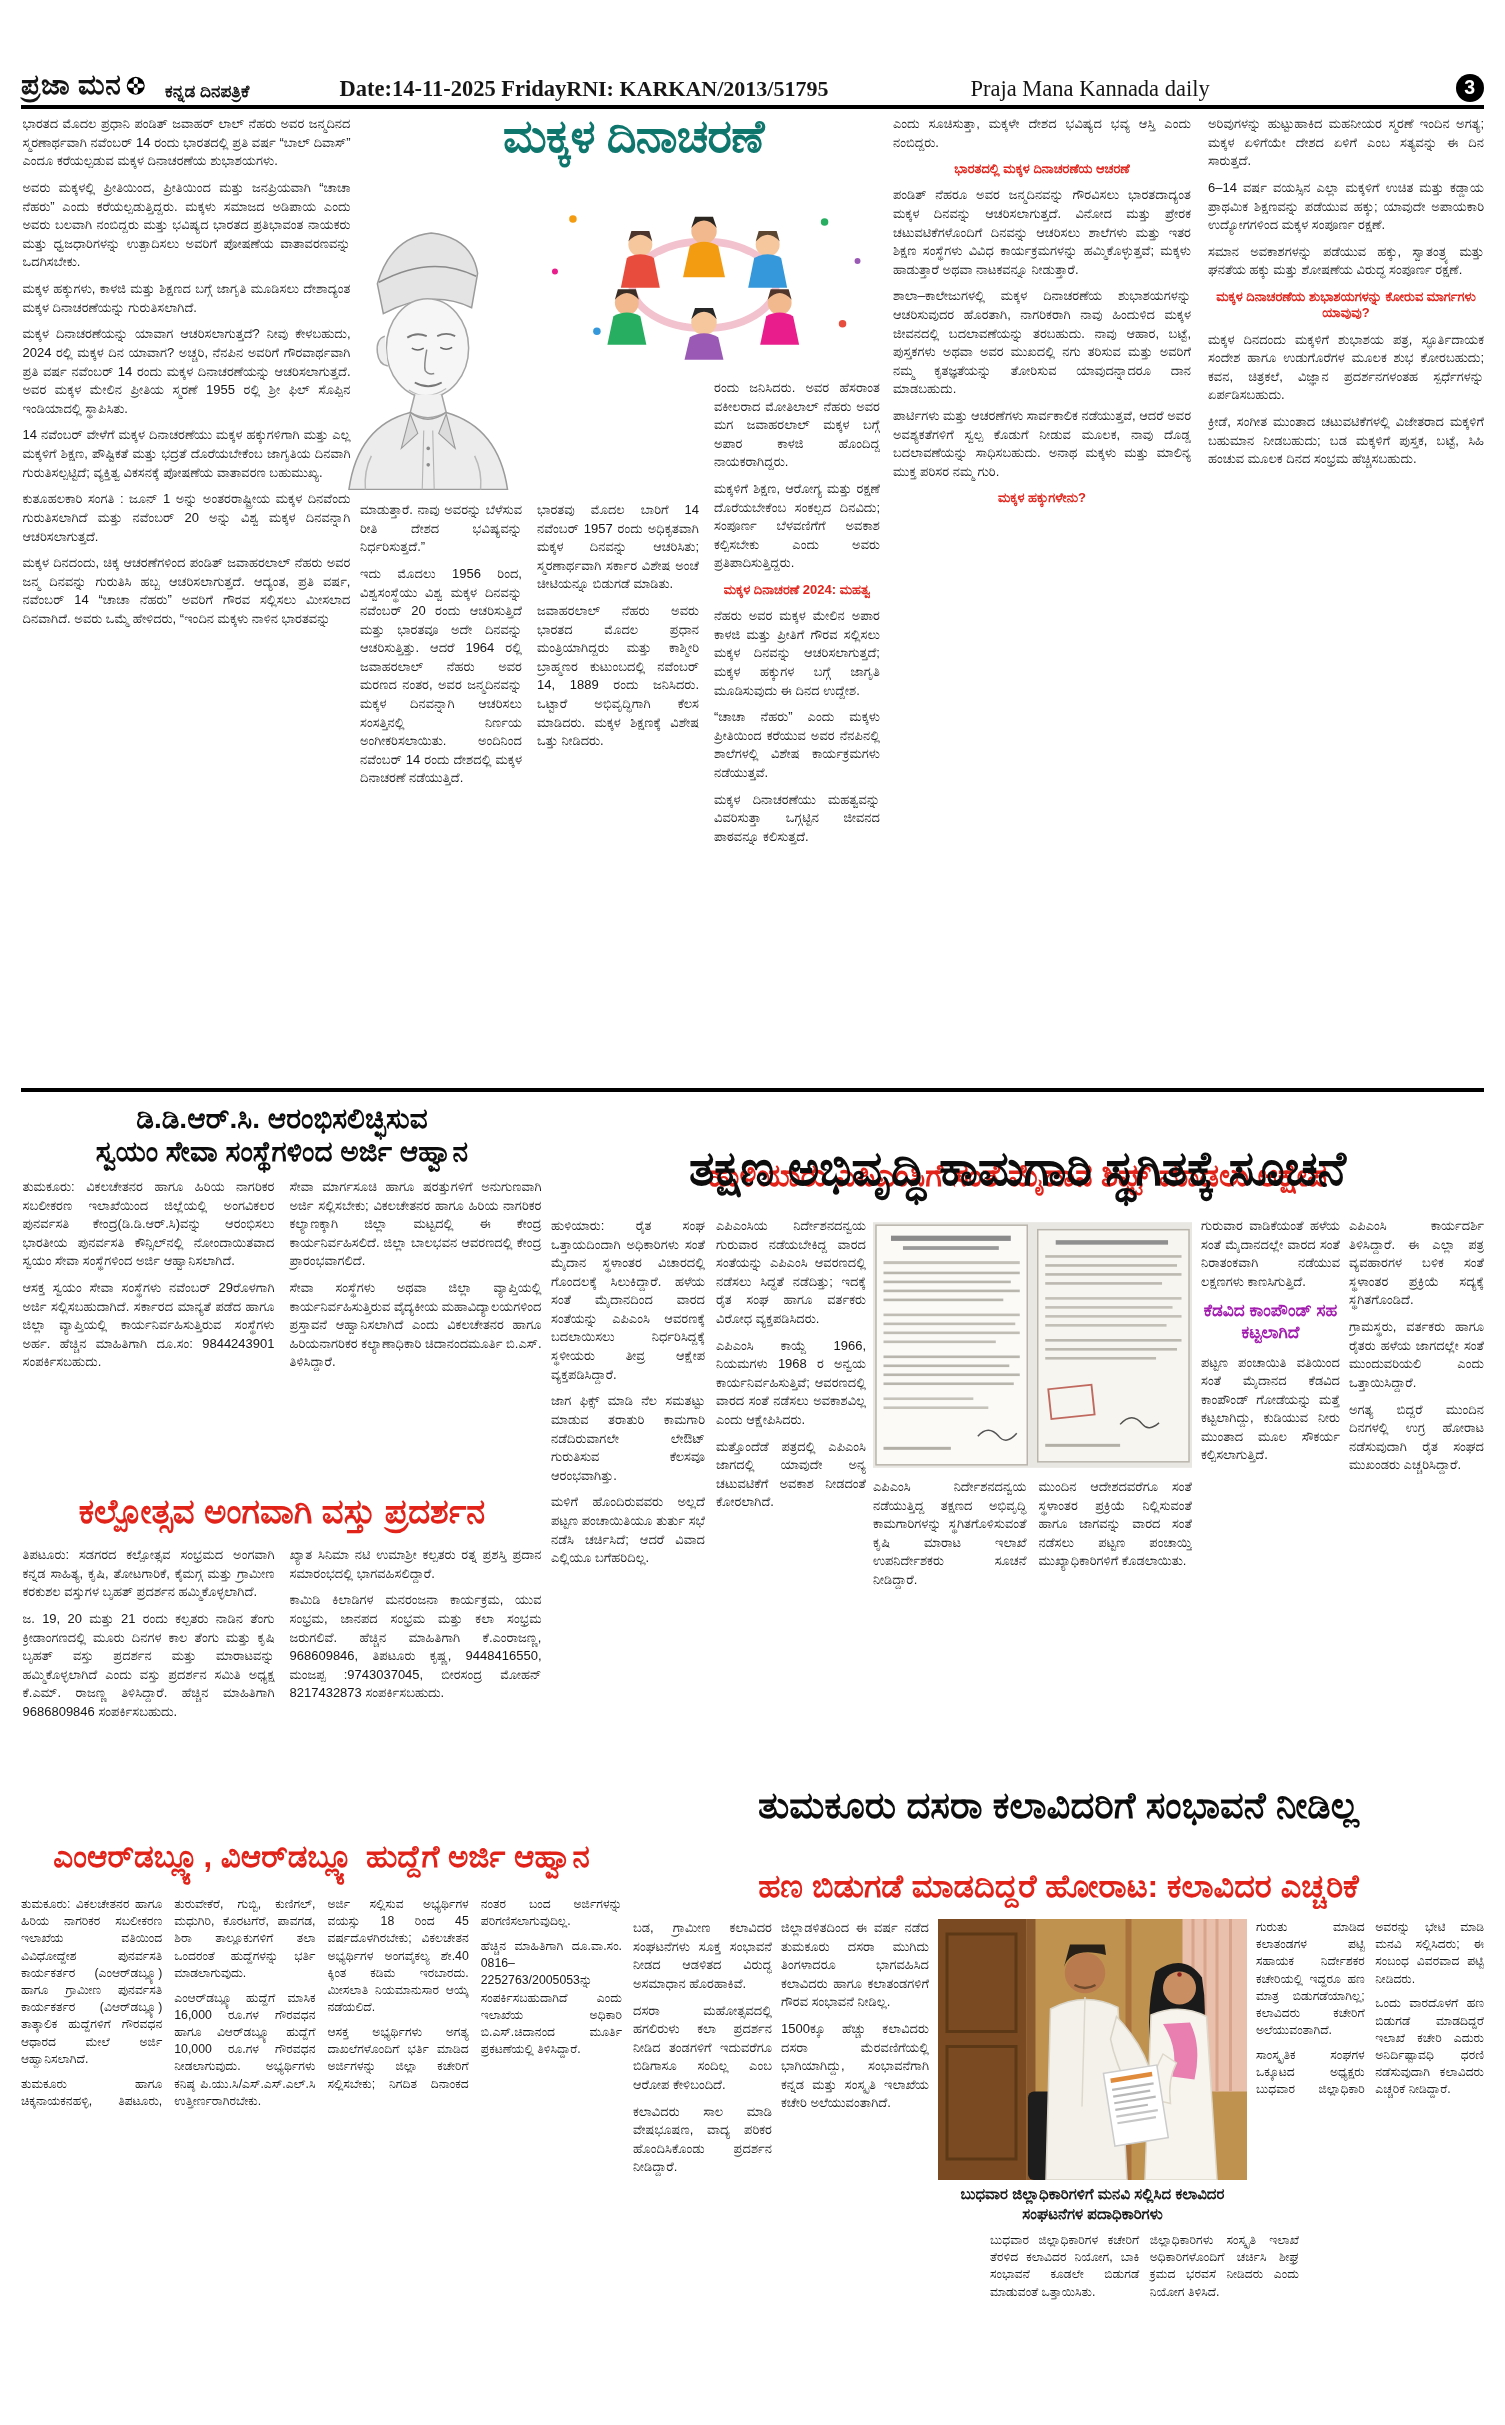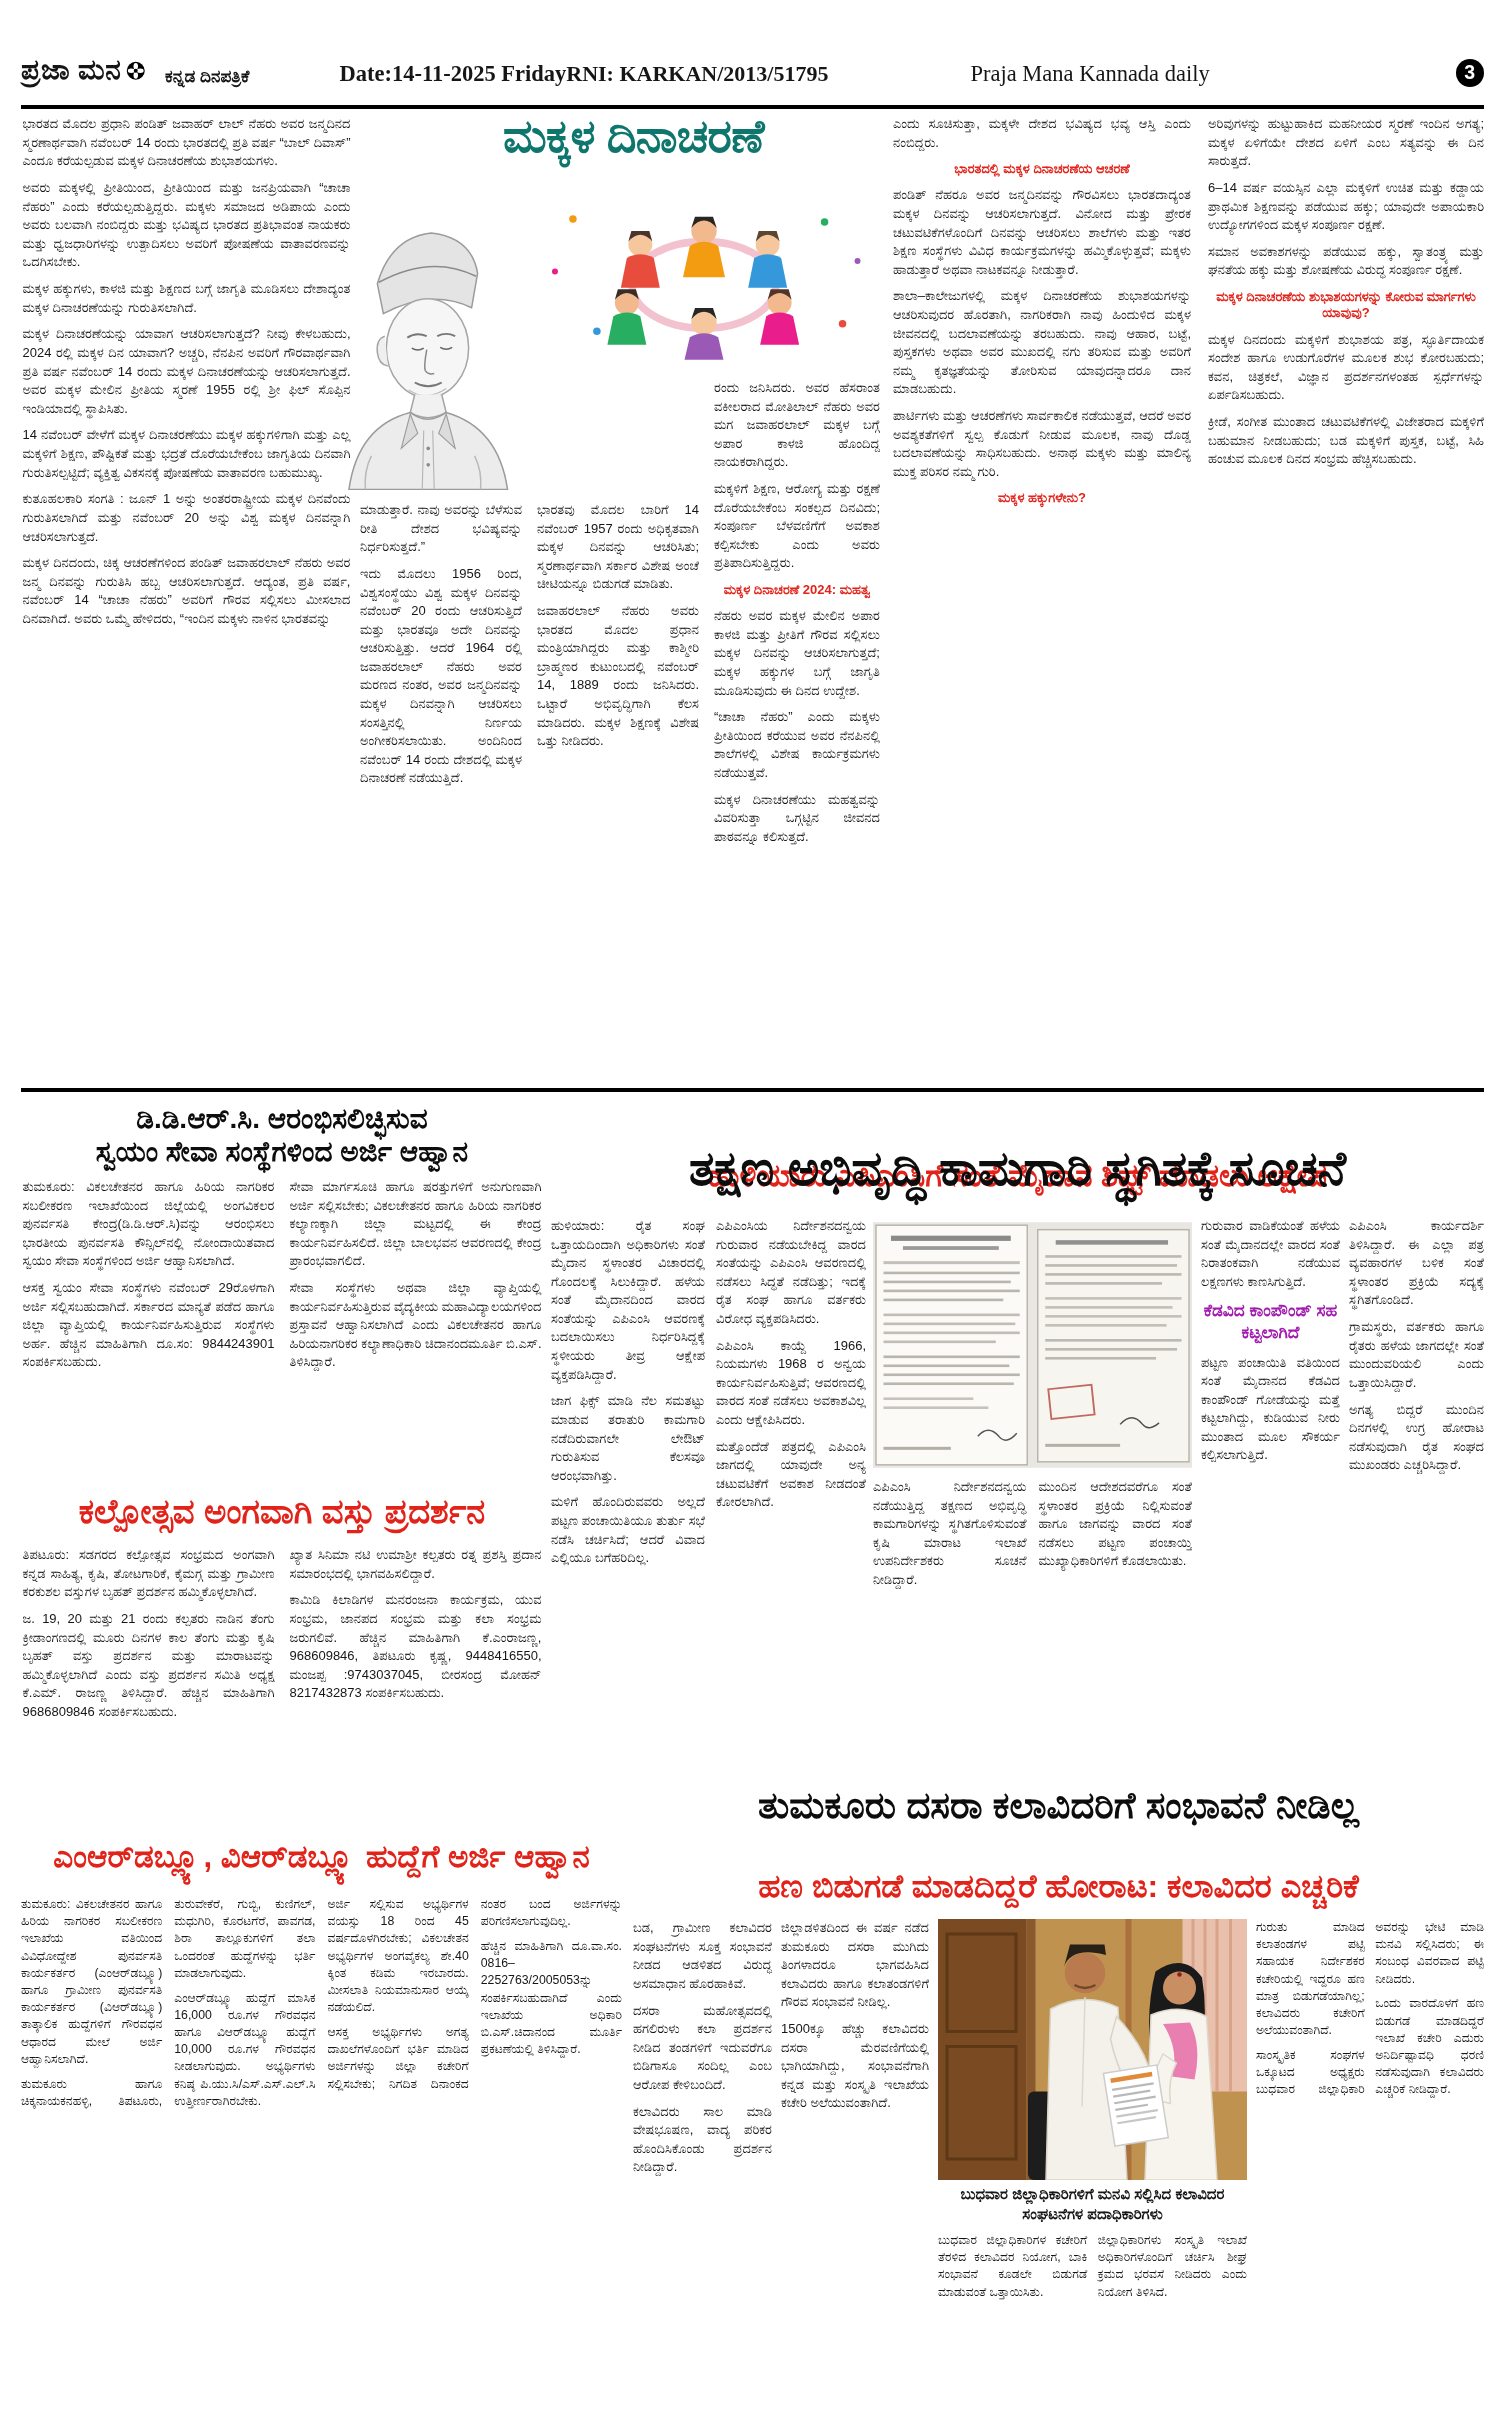--- a/index.html
+++ b/index.html
@@ -2,21 +2,21 @@
 <html style="font-size:12px"><head>
 <meta charset="utf-8">
 <style>
   *{margin:0;padding:0;box-sizing:border-box}
   html,body{background:#ffffff}
   body{width:1505px;font-family:"Liberation Sans","DejaVu Sans",sans-serif;color:#161616}
   .page{position:relative;width:1505px;height:2426px;background:#fff;overflow:hidden}
   .abs{position:absolute}
 
   
-  .hdr{display:flex;align-items:flex-end;border-bottom:4.5px solid #000;padding-bottom:18px}
+  .hdr{display:flex;align-items:flex-end;border-bottom:4.5px solid #000;padding-bottom:3px}
   .masthead{font-weight:bold;font-size:28px;letter-spacing:0.7px;display:flex;align-items:center;gap:4.5px;font-family:"Liberation Serif","DejaVu Serif",serif}
   .masthead-sub{font-weight:bold;font-size:17px;margin-left:19.5px}
   .hdr-date{font-family:"Liberation Serif","DejaVu Serif",serif;font-weight:bold;font-size:22.5px;margin-left:90px}
   .hdr-rni{font-family:"Liberation Serif","DejaVu Serif",serif;font-weight:bold;font-size:22px;}
   .hdr-daily{font-family:"Liberation Serif","DejaVu Serif",serif;font-size:22.5px;margin-left:142px}
   .pgbadge{margin-left:auto;width:28.5px;height:28.5px;border-radius:50%;background:#000;color:#fff;font-weight:bold;font-size:19.5px;display:flex;align-items:center;justify-content:center}
 
   
   .col{overflow:hidden}
   .para{font-size:13px;line-height:1.43;text-align:justify;margin-bottom:8.2px;word-break:break-word}
@@ -322,21 +322,21 @@
         <rect x="236" y="222" width="56" height="3" fill="#b9b9b9"></rect>
           <rect x="236" y="231" width="50" height="3" fill="#b9b9b9"></rect>
         <rect x="236" y="240" width="56" height="3" fill="#b9b9b9"></rect>
           <rect x="236" y="249" width="44" height="3" fill="#b9b9b9"></rect>
         <rect x="236" y="258" width="56" height="3" fill="#c6c6c6"></rect>
           <rect x="236" y="267" width="52" height="3" fill="#c6c6c6"></rect>
       </g>
     </svg>
   </div>
   <div class="abs caption" style="left:938px;top:2184px;width:309px">ಬುಧವಾರ ಜಿಲ್ಲಾಧಿಕಾರಿಗಳಿಗೆ ಮನವಿ ಸಲ್ಲಿಸಿದ ಕಲಾವಿದರ ಸಂಘಟನೆಗಳ ಪದಾಧಿಕಾರಿಗಳು</div>
-  <div class="abs col twocol" style="left:938px;top:2232px;width:309px;height:175px;column-gap:10.5px">
+  <div class="abs col twocol" style="left:990px;top:2232px;width:309px;height:175px;column-gap:10.5px">
       <p class="para-sm">ಬುಧವಾರ ಜಿಲ್ಲಾಧಿಕಾರಿಗಳ ಕಚೇರಿಗೆ ತೆರಳಿದ ಕಲಾವಿದರ ನಿಯೋಗ, ಬಾಕಿ ಸಂಭಾವನೆ ಕೂಡಲೇ ಬಿಡುಗಡೆ ಮಾಡುವಂತೆ ಒತ್ತಾಯಿಸಿತು.</p>
       <p class="para-sm">ಜಿಲ್ಲಾಧಿಕಾರಿಗಳು ಸಂಸ್ಕೃತಿ ಇಲಾಖೆ ಅಧಿಕಾರಿಗಳೊಂದಿಗೆ ಚರ್ಚಿಸಿ ಶೀಘ್ರ ಕ್ರಮದ ಭರವಸೆ ನೀಡಿದರು ಎಂದು ನಿಯೋಗ ತಿಳಿಸಿದೆ.</p>
     </div>
   <div class="abs col twocol" style="left:1256px;top:1919px;width:228px;height:489px;column-gap:10.5px">
       <p class="para-sm">ಗುರುತು ಮಾಡಿದ ಕಲಾತಂಡಗಳ ಪಟ್ಟಿ ಸಹಾಯಕ ನಿರ್ದೇಶಕರ ಕಚೇರಿಯಲ್ಲಿ ಇದ್ದರೂ ಹಣ ಮಾತ್ರ ಬಿಡುಗಡೆಯಾಗಿಲ್ಲ; ಕಲಾವಿದರು ಕಚೇರಿಗೆ ಅಲೆಯುವಂತಾಗಿದೆ.</p>
       <p class="para-sm">ಸಾಂಸ್ಕೃತಿಕ ಸಂಘಗಳ ಒಕ್ಕೂಟದ ಅಧ್ಯಕ್ಷರು ಬುಧವಾರ ಜಿಲ್ಲಾಧಿಕಾರಿ ಅವರನ್ನು ಭೇಟಿ ಮಾಡಿ ಮನವಿ ಸಲ್ಲಿಸಿದರು; ಈ ಸಂಬಂಧ ವಿವರವಾದ ಪಟ್ಟಿ ನೀಡಿದರು.</p>
       <p class="para-sm">ಒಂದು ವಾರದೊಳಗೆ ಹಣ ಬಿಡುಗಡೆ ಮಾಡದಿದ್ದರೆ ಇಲಾಖೆ ಕಚೇರಿ ಎದುರು ಅನಿರ್ದಿಷ್ಟಾವಧಿ ಧರಣಿ ನಡೆಸುವುದಾಗಿ ಕಲಾವಿದರು ಎಚ್ಚರಿಕೆ ನೀಡಿದ್ದಾರೆ.</p>
     </div>
 
 </div>

